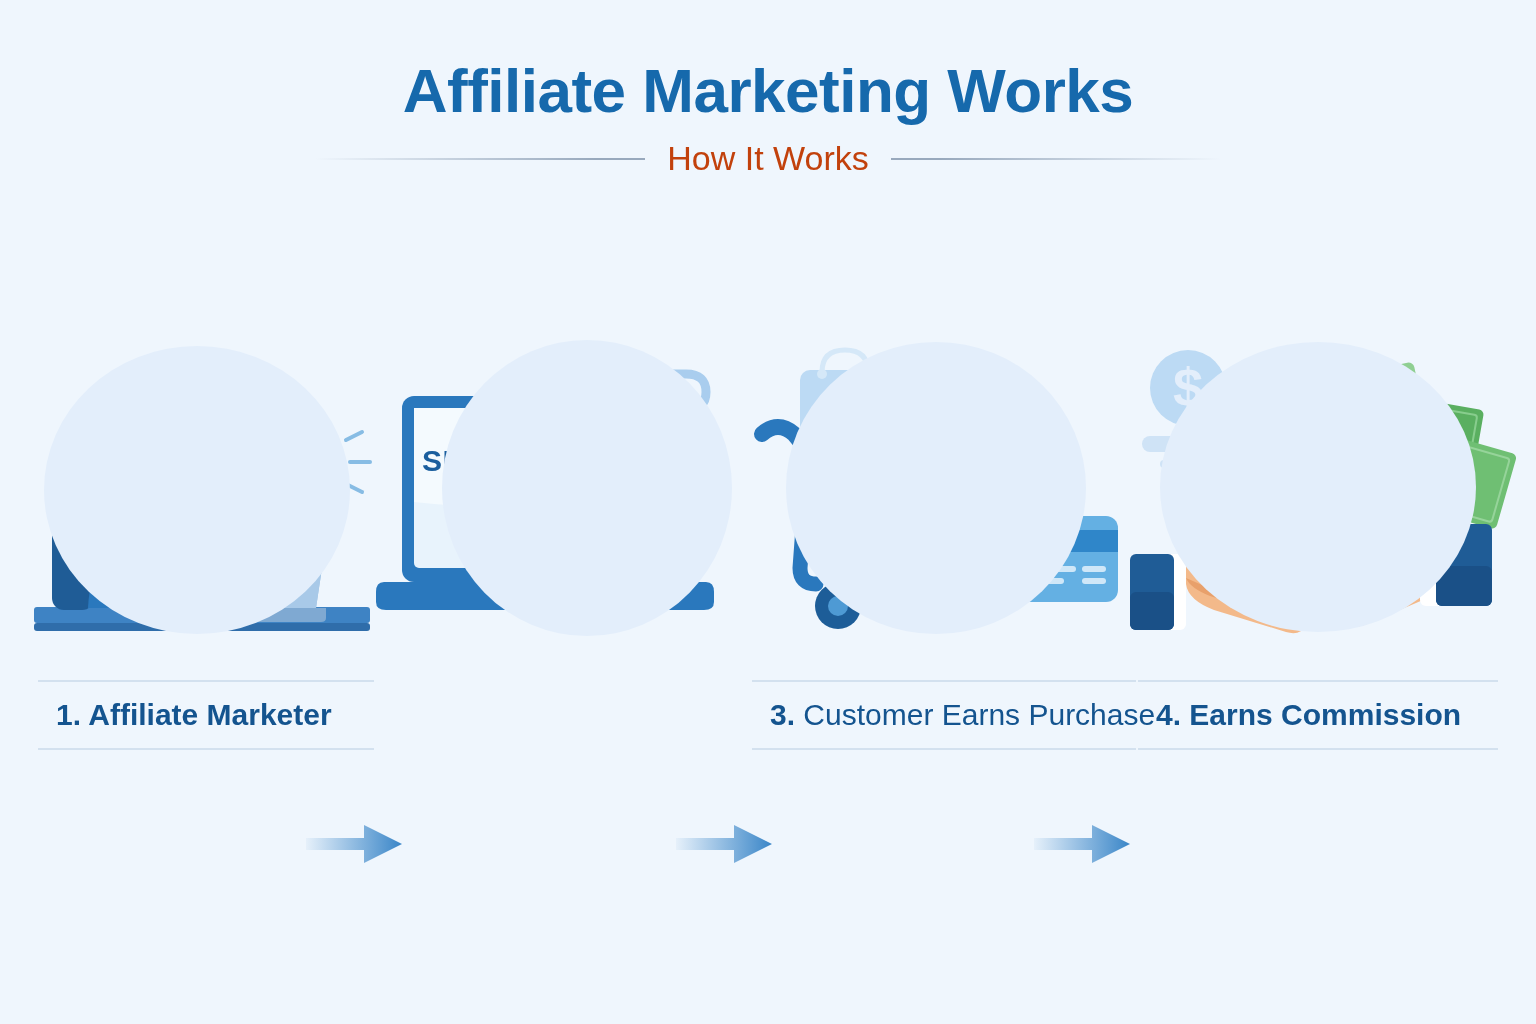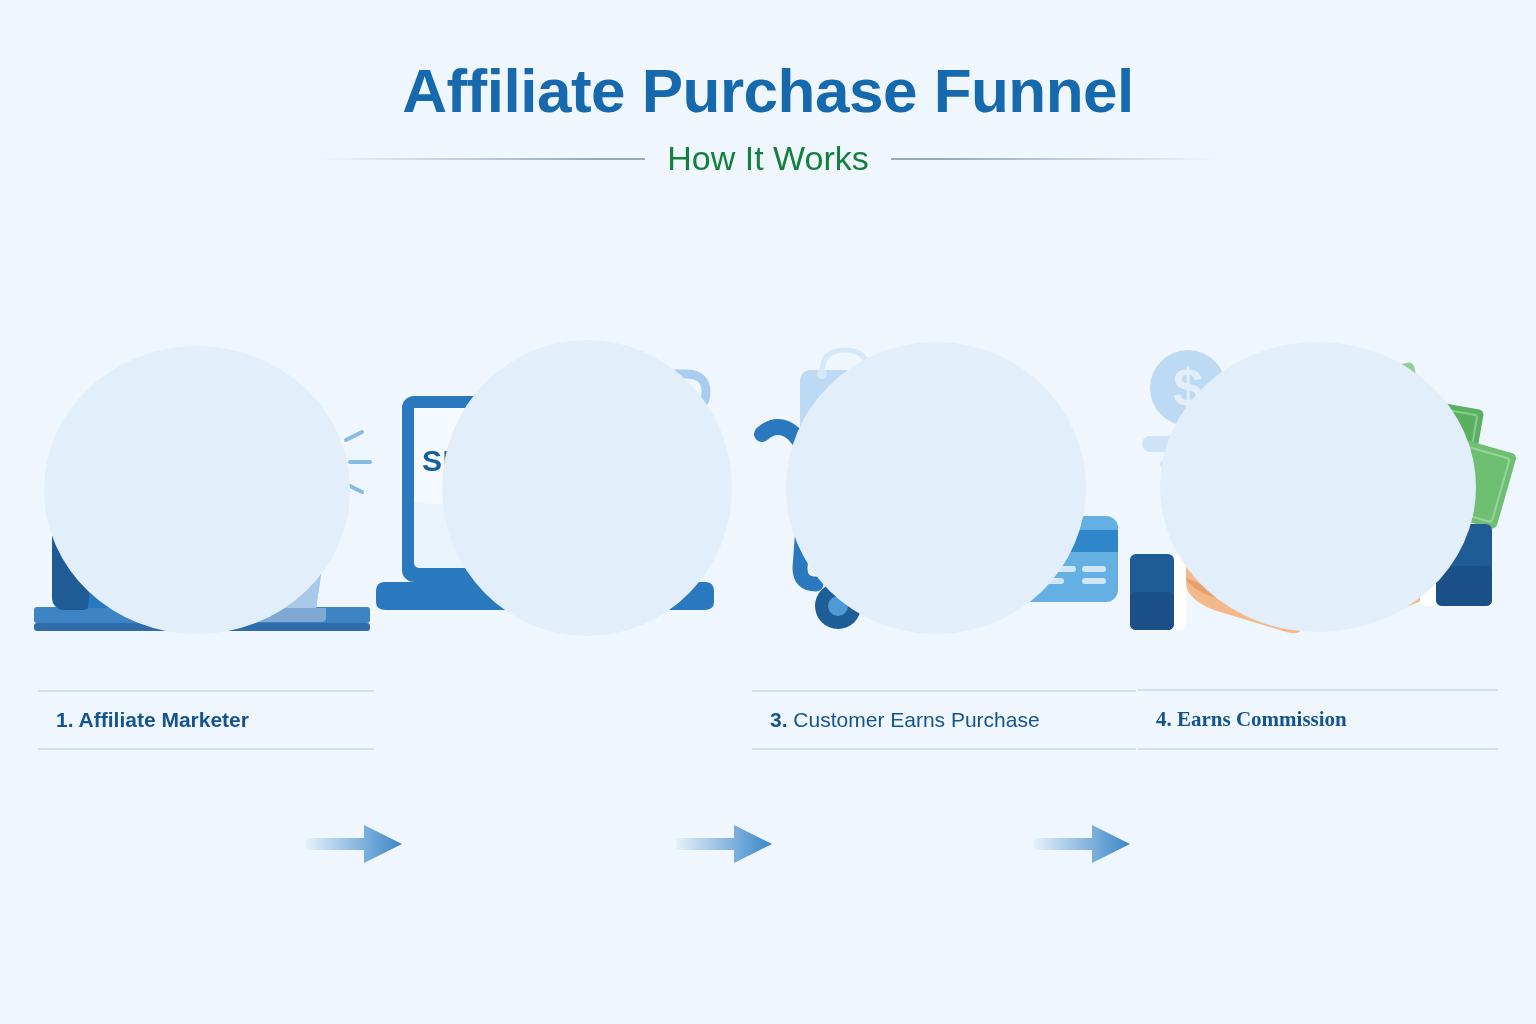--- a/index.html
+++ b/index.html
@@ -22,53 +22,53 @@
     margin-top: 58px;
     line-height: 1.05;
   }
   .subtitle-row {
     display: flex; align-items: center; justify-content: center;
     gap: 22px; margin-top: 16px;
   }
   .sub-line { height: 2px; width: 330px; }
   .sub-line.left  { background: linear-gradient(to right, rgba(150,170,195,0) 0%, #98a9bd 85%, #98a9bd 100%); }
   .sub-line.right { background: linear-gradient(to left,  rgba(150,170,195,0) 0%, #98a9bd 85%, #98a9bd 100%); }
-  .subtitle { font-size: 34px; color: #15803d; font-weight: 400; white-space: nowrap; }
+  .subtitle { font-size: 34px; color: #c2410c; font-weight: 400; white-space: nowrap; }
 
   
   .steps { position: absolute; top: 330px; left: 0; width: 1536px; height: 420px; }
   .step {
     position: absolute; top: 0; width: 352px; height: 420px;
   }
   .step-art { position: relative; width: 352px; height: 330px; }
   .blob {
     position: absolute; border-radius: 50%;
     background: #e3eefb;
   }
   .caption-wrap { position: absolute; bottom: 0; left: 8px; width: 336px; }
   .cap-line { height: 2px; background: #d3e1ef; width: 100%; }
   .cap-text {
-    text-align: left; font-size: 21px; font-weight: 700;
+    text-align: left; font-size: 30px; font-weight: 700;
     color: #14548f; padding: 16px 4px 16px 18px; white-space: nowrap;
   }
   .cap-text .num { font-weight: 700; }
   .cap-text.light .rest { font-weight: 400; }
 
   
   .arrow { position: absolute; top: 495px; width: 96px; height: 38px; }
 
   svg { display: block; overflow: visible; }
 </style>
 </head>
 <body>
 
 <div class="page">
 
   <div class="header">
-    <div class="title">Affiliate Purchase Funnel</div>
+    <div class="title">Affiliate Marketing Works</div>
     <div class="subtitle-row">
       <div class="sub-line left"></div>
       <div class="subtitle">How It Works</div>
       <div class="sub-line right"></div>
     </div>
   </div>
 
   <div class="steps">
 
     <div class="step" style="left:30px;">
@@ -348,21 +348,21 @@
 
             <path d="M330 206 q-42 -16 -80 6 -28 16 -54 32 -14 8 -6 19 8 11 22 5 l54 -22
                      q-32 18 -46 28 -12 8 -4 17 8 9 21 3 l70 -30 q24 -12 24 -28 z" fill="#f3b98a"></path>
             <path d="M330 228 q-46 26 -98 50 -12 6 -21 -1 7 9 21 3 l70 -30 q20 -10 28 -22z" fill="#e8a06b"></path>
             <rect x="290" y="196" width="56" height="80" rx="6" fill="#ffffff"></rect>
             <rect x="306" y="194" width="56" height="82" rx="6" fill="#1f5c96"></rect>
             <rect x="306" y="236" width="56" height="40" rx="6" fill="#1a5087"></rect>
           </g>
         </svg>
       </div>
-      <div class="caption-wrap" style="width:360px;font-family:Liberation Serif, serif;">
+      <div class="caption-wrap" style="width:360px;">
         <div class="cap-line"></div>
         <div class="cap-text">4. Earns Commission</div>
         <div class="cap-line"></div>
       </div>
     </div>
 
     <div class="arrow" style="left:306px;">
       <svg width="96" height="38" viewBox="0 0 96 38">
         <defs>
           <linearGradient id="ag1" x1="0" y1="0" x2="1" y2="0">

